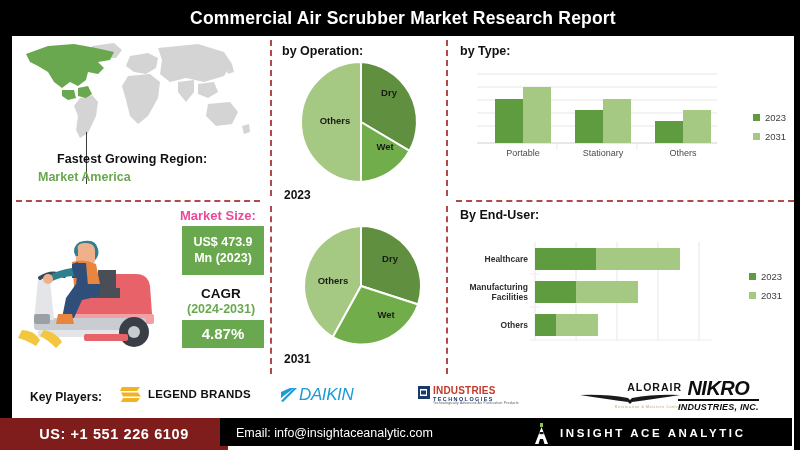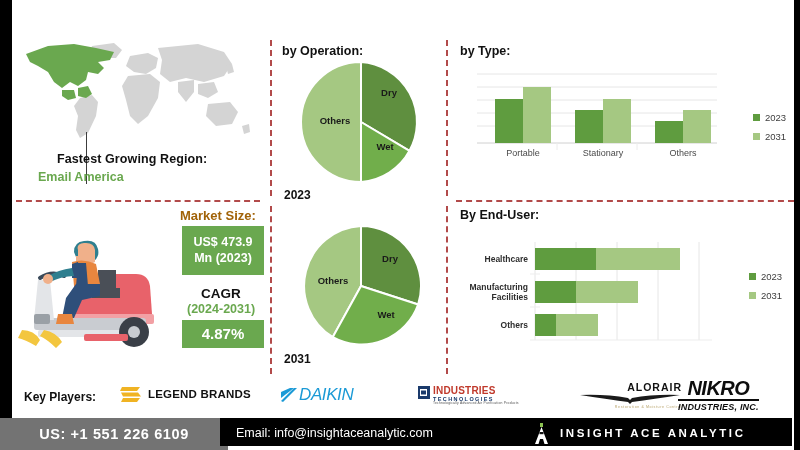--- a/index.html
+++ b/index.html
@@ -48,21 +48,21 @@
     letter-spacing:.1px;white-space:nowrap;padding-left:41px;
   }
   #fastest-region{
     left:26px;top:170px;font-size:12.5px;font-weight:bold;color:#6aa84f;
     white-space:nowrap;
   }
 
   
   #scrubber-img{left:4px;top:222px;}
   #market-size-label{
-    left:168px;top:208px;font-size:13px;font-weight:bold;color:#a16207;
+    left:168px;top:208px;font-size:13px;font-weight:bold;color:#ec4899;
   }
   .greenbox{
     background:#6aa84f;color:#fff;font-weight:bold;text-align:center;
     display:flex;align-items:center;justify-content:center;flex-direction:column;
     line-height:1.22;
   }
   #market-size-box{
     left:170px;top:226px;width:82px;height:49px;font-size:12.5px;
   }
   #cagr-label{
@@ -90,21 +90,21 @@
   .legend-lbl{font-size:9.5px;fill:#3d3d3d;font-family:"Liberation Sans", sans-serif;}
   .grid{stroke:#e6e6e6;stroke-width:1;}
 
   
   #enduser-title{left:448px;top:208px;font-size:12.5px;font-weight:bold;color:#111;}
   #enduser-chart{left:440px;top:228px;}
   .eu-lbl{font-size:8.5px;font-weight:bold;fill:#2e2e2e;font-family:"Liberation Sans", sans-serif;}
 
   
   #keyplayers-label{
-    left:12px;top:390px;font-size:12px;font-weight:bold;color:#111;
+    left:18px;top:390px;font-size:12px;font-weight:bold;color:#111;
   }
   .logo{position:absolute;}
   #legend-brands-text{
     font-size:11.5px;font-weight:bold;color:#111;letter-spacing:.2px;
     font-family:"Liberation Sans", sans-serif;
   }
   #daikin-text{
     font-size:17px;font-weight:normal;font-style:italic;color:#1b9ad6;
     letter-spacing:-.4px;font-family:"Liberation Sans", sans-serif;
   }
@@ -130,21 +130,21 @@
     letter-spacing:-.5px;font-family:"Liberation Sans", sans-serif;
   }
   #nikro-sub{
     font-size:9px;font-weight:bold;font-style:italic;color:#0d0d0d;
     letter-spacing:.2px;font-family:"Liberation Sans", sans-serif;
   }
 
   
   #footer{left:-12px;top:418px;width:800px;height:32px;}
   #phone-bar{
-    left:0;top:0;width:228px;height:32px;background:#737373;
+    left:0;top:0;width:228px;height:32px;background:#7f1d1d;
     display:flex;align-items:center;justify-content:center;
   }
   #phone-text{
     color:#fff;font-size:14.5px;font-weight:bold;letter-spacing:.6px;
   }
   #footer-black{
     left:220px;top:0;width:572px;height:28px;background:#000;
   }
   #email-text{
     position:absolute;left:16px;top:8px;color:#fff;font-size:12.5px;
@@ -153,20 +153,23 @@
     position:absolute;left:340px;top:9px;color:#fff;font-size:11.5px;
     font-weight:bold;letter-spacing:2.6px;
   }
   #brand-mark{position:absolute;left:313px;top:5px;}
 </style>
 </head>
 <body>
 
 <div id="root">
 
+  <div id="header-bar" class="abs">
+    <div id="header-title">Commercial Air Scrubber Market Research Report</div>
+  </div>
 
   <div class="abs vdash" style="left:258px;top:40px;height:156px;"></div>
   <div class="abs vdash" style="left:258px;top:206px;height:168px;"></div>
   <div class="abs vdash" style="left:434px;top:40px;height:156px;"></div>
   <div class="abs vdash" style="left:434px;top:206px;height:168px;"></div>
   <div class="abs hdash" style="left:4px;top:200px;width:244px;"></div>
   <div class="abs hdash" style="left:444px;top:200px;width:338px;"></div>
 
   <div id="map-panel" class="abs">
     <svg id="map-svg" width="236" height="112" viewBox="0 0 236 112">
@@ -196,21 +199,21 @@
 
       <g fill="#6aa84f">
         <path d="M8 16 L30 8 L56 6 L78 10 L96 14 L92 22 L80 24 L86 30 L80 36 L70 34 L68 42 L60 48 L52 44 L44 50 L36 44 L30 34 L20 28 L12 24 Z"></path>
         <path d="M60 50 L70 48 L74 56 L68 60 L60 58 Z"></path>
         <path d="M44 52 L56 52 L58 60 L50 62 L44 58 Z"></path>
       </g>
     </svg>
     <div id="map-callout-line" class="abs"></div>
   </div>
   <div id="fastest-label" class="abs">Fastest Growing  Region:</div>
-  <div id="fastest-region" class="abs">Email America</div>
+  <div id="fastest-region" class="abs">Market America</div>
 
   <svg id="scrubber-img" class="abs" width="160" height="130" viewBox="0 0 160 130">
 
     <path d="M74 52 L120 52 Q132 52 134 64 L136 92 L58 92 L58 66 Q58 52 74 52 Z" fill="#e8626a"></path>
     <rect x="58" y="92" width="80" height="10" rx="2" fill="#f2a0a4"></rect>
 
     <rect x="18" y="96" width="112" height="12" rx="3" fill="#c9ccd1"></rect>
     <rect x="22" y="108" width="104" height="7" rx="2" fill="#e3e5e8"></rect>
 
     <path d="M22 58 L34 58 L38 98 L18 98 Z" fill="#e3e5e8"></path>

